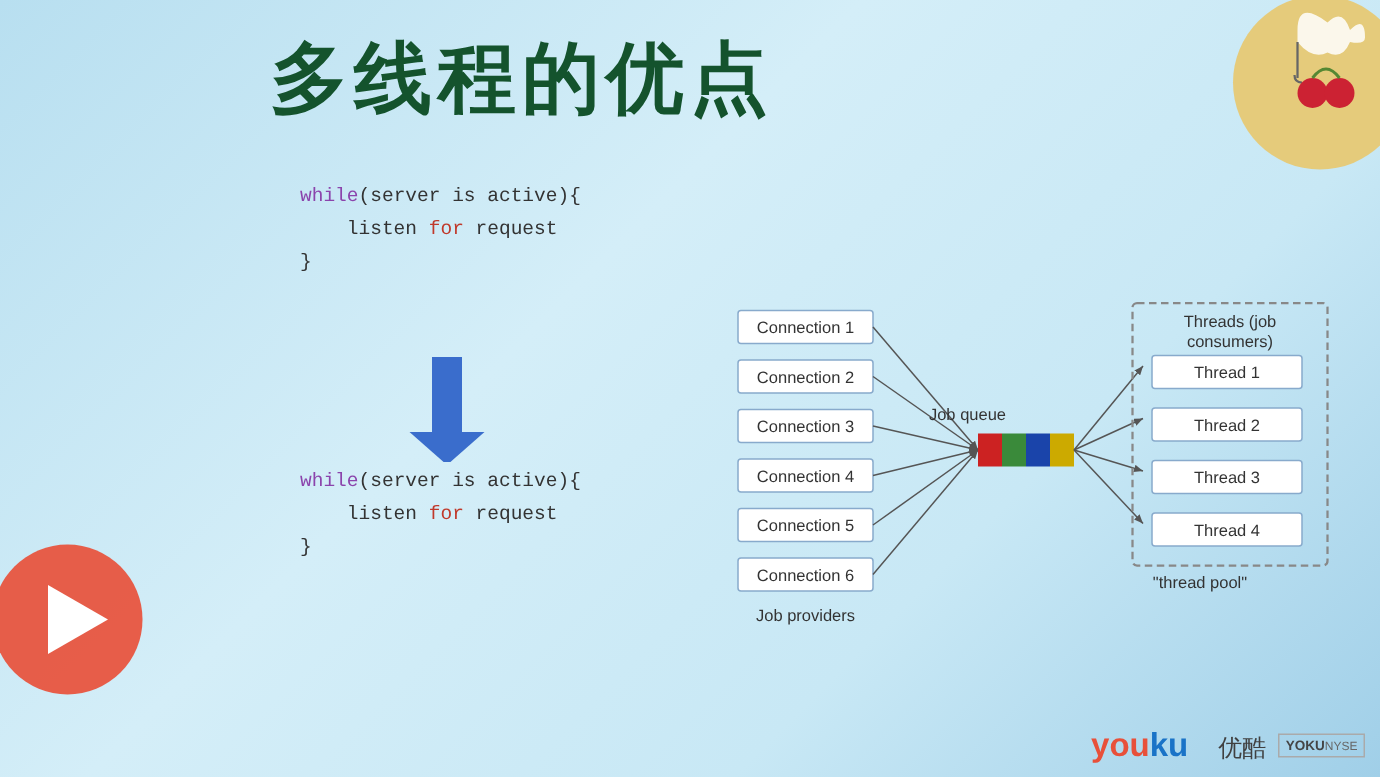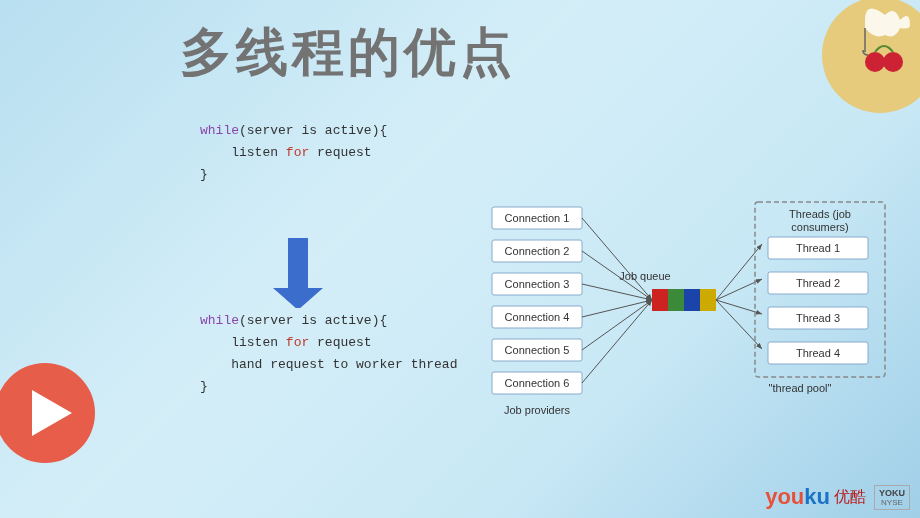--- a/index.html
+++ b/index.html
@@ -30,21 +30,21 @@
       height: 110px;
     }
 
     
     .title {
       position: absolute;
       top: 18px;
       left: 180px;
       font-size: 52px;
       font-weight: bold;
-      color: #737373;
+      color: #14532d;
       font-family: "SimHei", "Microsoft YaHei", Arial, sans-serif;
       letter-spacing: 4px;
     }
 
     
     .code-top {
       position: absolute;
       top: 120px;
       left: 200px;
       font-family: "Courier New", monospace;
@@ -127,21 +127,20 @@
       </marker>
     </defs>
     <rect x="20" y="0" width="20" height="52" fill="#3a6dcc"></rect>
     <polygon points="5,50 55,50 30,72" fill="#3a6dcc"></polygon>
   </svg>
 </div>
 
 <div class="code-bottom">
   <div><span class="kw">while</span>(server is active){</div>
   <div>&nbsp;&nbsp;&nbsp;&nbsp;listen <span class="kw2">for</span> request</div>
-  <div>&nbsp;&nbsp;&nbsp;&nbsp;hand request to worker thread</div>
   <div>}</div>
 </div>
 
 <div class="diagram">
   <svg width="400" height="260" viewBox="0 0 400 260" style="overflow:visible;">
 
     <rect x="2" y="15" width="90" height="22" fill="white" stroke="#88aacc" stroke-width="1" rx="2"></rect>
     <text x="47" y="30" text-anchor="middle" font-size="11" fill="#333" font-family="Arial">Connection 1</text>
 
     <rect x="2" y="48" width="90" height="22" fill="white" stroke="#88aacc" stroke-width="1" rx="2"></rect>
@@ -203,23 +202,23 @@
 
     <rect x="278" y="150" width="100" height="22" fill="white" stroke="#88aacc" stroke-width="1" rx="2"></rect>
     <text x="328" y="165" text-anchor="middle" font-size="11" fill="#333" font-family="Arial">Thread 4</text>
 
     <text x="47" y="222" text-anchor="middle" font-size="11" fill="#333" font-family="Arial">Job providers</text>
     <text x="310" y="200" text-anchor="middle" font-size="11" fill="#333" font-family="Arial">"thread pool"</text>
   </svg>
 </div>
 
 <div class="logo-area">
-  <div style="display:flex; align-items:center; gap:2px;">
+  <div style="display:flex; align-items:flex-end; gap:2px;">
     <span style="font-size:22px; font-weight:bold; color:#1a73c7; font-family:Arial;">
       <span style="color:#e8503a;">you</span><span style="color:#1a73c7;">ku</span>
     </span>
-    <span style="font-size:16px; color:#b91c1c; font-family:'SimHei',Arial; margin-left:2px;">优酷</span>
+    <span style="font-size:16px; color:#404040; font-family:'SimHei',Arial; margin-left:18px;">优酷</span>
   </div>
-  <div style="display:flex; flex-direction:column; align-items:center; border:1px solid #aaa; padding:2px 4px;">
+  <div style="display:flex; flex-direction:row; align-items:center; border:1px solid #aaa; padding:2px 4px;">
     <span style="font-size:9px; font-weight:bold; color:#444;">YOKU</span>
     <span style="font-size:8px; color:#666;">NYSE</span>
   </div>
 </div>
 
 </body></html>

